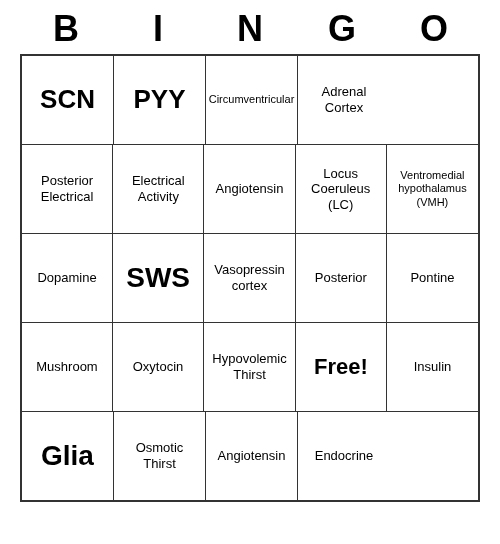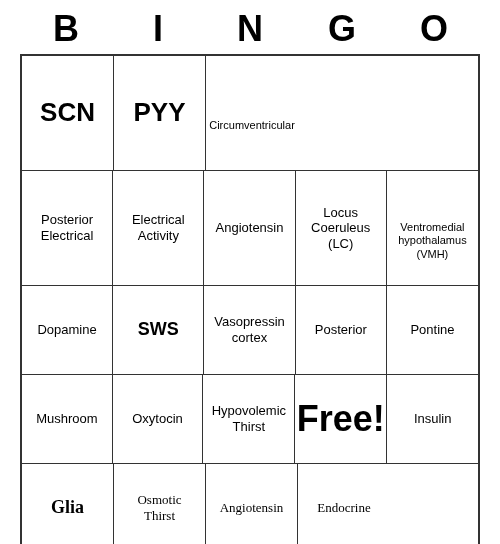--- a/index.html
+++ b/index.html
@@ -38,21 +38,20 @@
       width: 460px;
     }
 
     .bingo-row {
       display: flex;
       border-bottom: 1px solid #333;
     }
 
     .bingo-row:last-child {
       border-bottom: none;
-      font-family: Liberation Serif, serif;
     }
 
     .bingo-cell {
       width: 92px;
       min-height: 88px;
       border-right: 1px solid #333;
       display: flex;
       align-items: center;
       justify-content: center;
       text-align: center;
@@ -65,49 +64,49 @@
       border-right: none;
     }
 
     .cell-large {
       font-size: 26px;
       font-weight: bold;
     }
 
     .cell-small {
       font-size: 11px;
-      margin-top: 26px;
     }
 
     .cell-free {
-      font-size: 36px;
+      font-size: 22px;
       font-weight: bold;
     }
 
     .cell-bold-large {
-      font-size: 18px;
+      font-size: 28px;
       font-weight: bold;
     }
   </style>
 </head>
 <body>
 
 <div class="bingo-header">
 <span class="bingo-header-letter">B</span>
     <span class="bingo-header-letter">I</span>
     <span class="bingo-header-letter">N</span>
     <span class="bingo-header-letter">G</span>
     <span class="bingo-header-letter">O</span>
   </div>
 
 <div class="bingo-grid">
 <div class="bingo-row">
       <div class="bingo-cell cell-large">SCN</div>
       <div class="bingo-cell cell-large">PYY</div>
       <div class="bingo-cell cell-small">Circumventricular</div>
+      <div class="bingo-cell ">Adrenal Cortex</div>
     </div>
     <div class="bingo-row">
       <div class="bingo-cell ">Posterior Electrical</div>
       <div class="bingo-cell ">Electrical Activity</div>
       <div class="bingo-cell ">Angiotensin</div>
       <div class="bingo-cell ">Locus Coeruleus (LC)</div>
       <div class="bingo-cell cell-small">Ventromedial hypothalamus (VMH)</div>
     </div>
     <div class="bingo-row">
       <div class="bingo-cell ">Dopamine</div>

